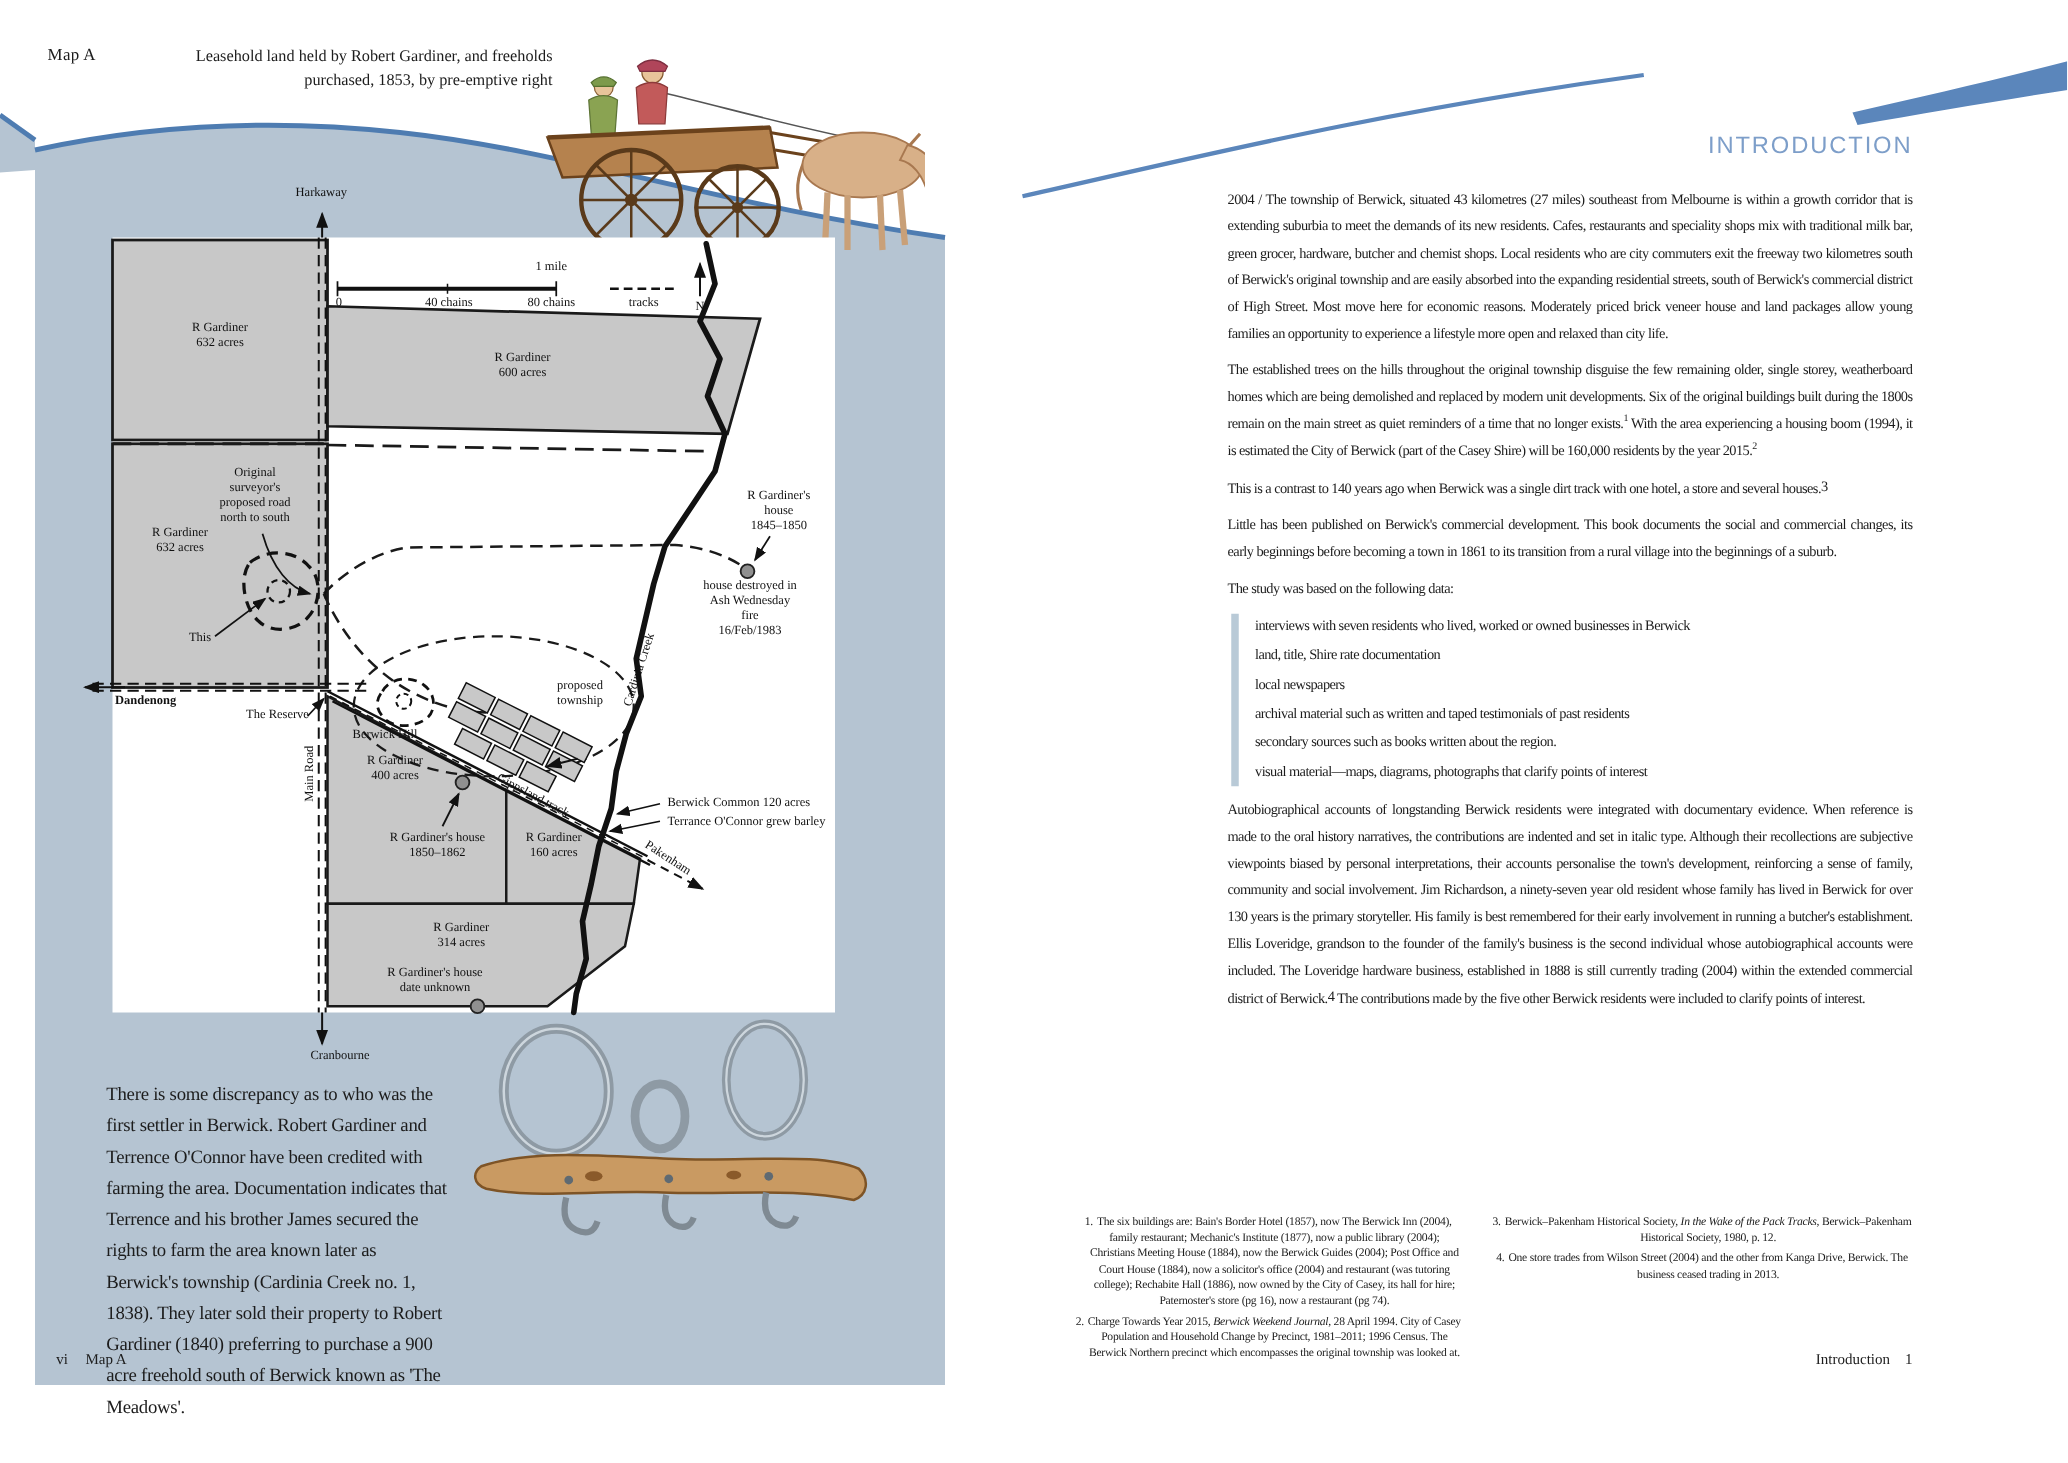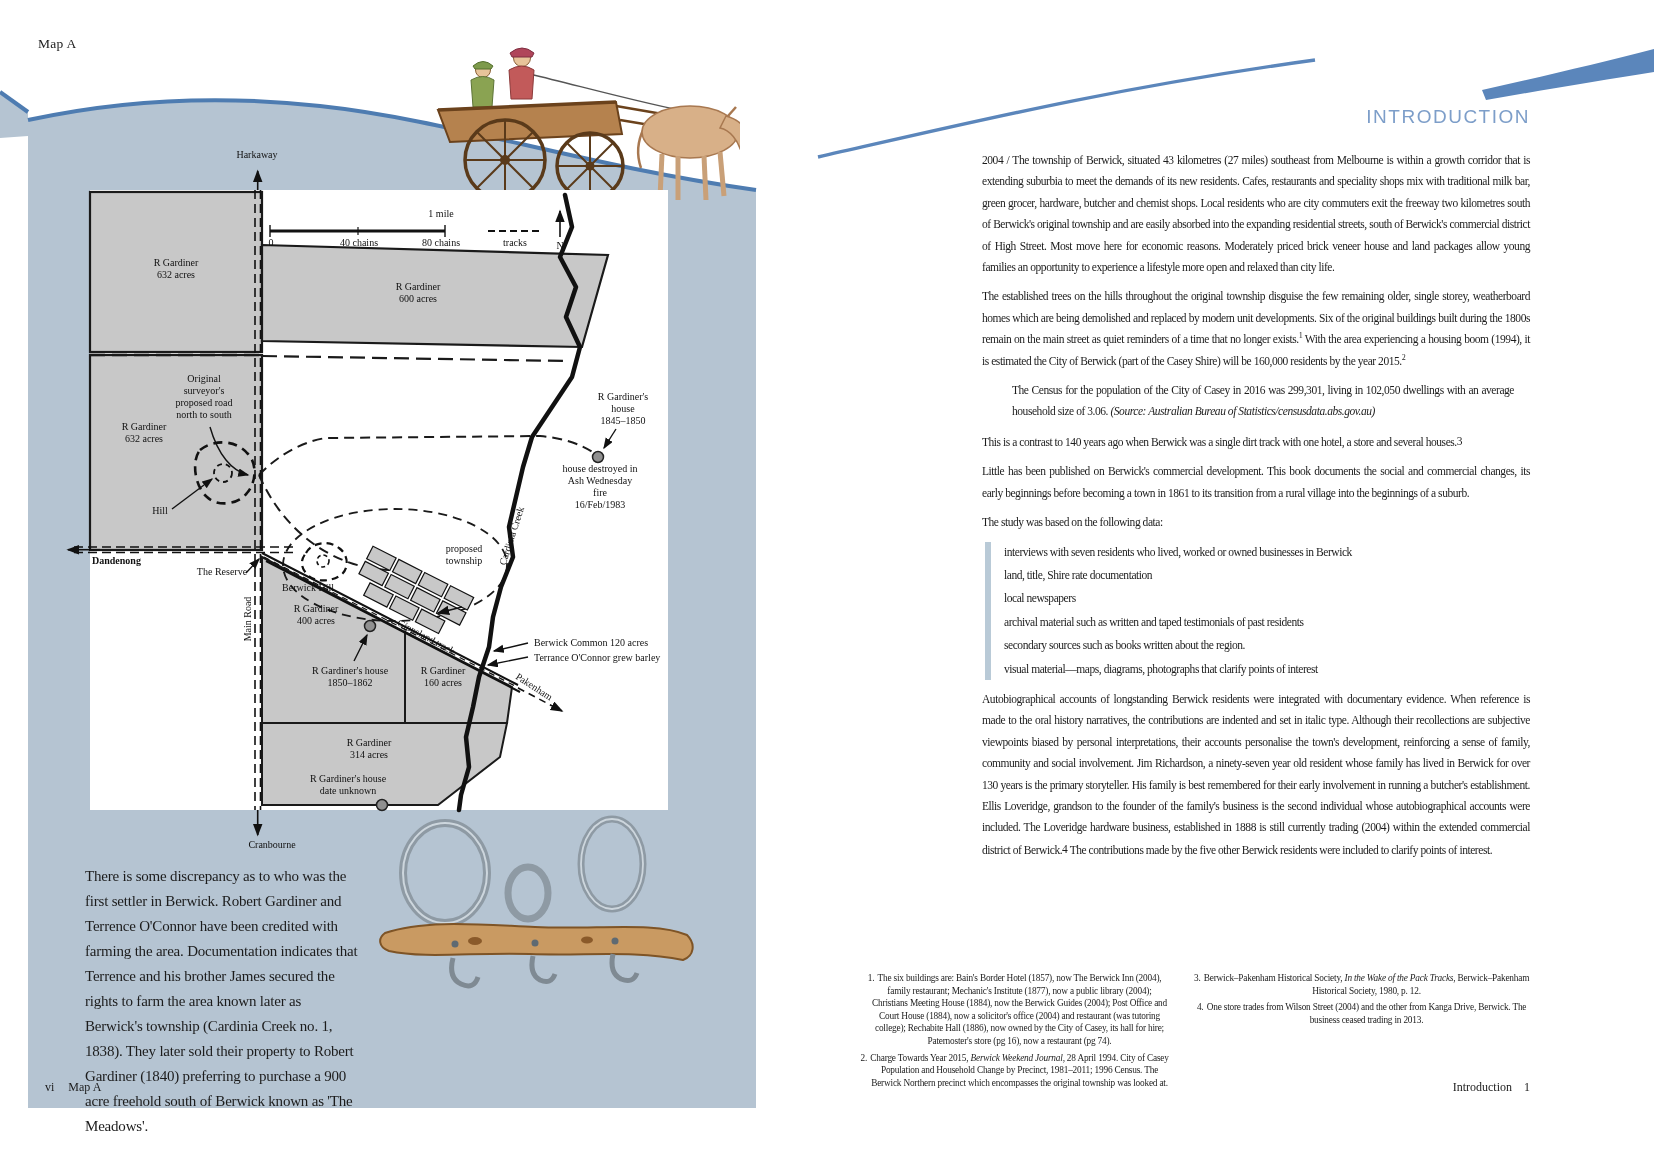--- a/index.html
+++ b/index.html
@@ -46,20 +46,22 @@
 
     <svg width="760" height="1170">
       <path d="M 28,120 C 120,100 220,95 320,106 C 450,120 580,165 756,190 L 756,1108 L 28,1108 Z" fill="#b5c4d2"></path>
       <polygon points="0,94 28,112 28,136 0,138" fill="#b5c4d2"></polygon>
       <path d="M 0,92 L 28,112" stroke="#4e7cb1" stroke-width="4" fill="none"></path>
       <path d="M 28,120 C 120,100 220,95 320,106 C 450,120 580,165 756,190" stroke="#4e7cb1" stroke-width="4" fill="none"></path>
     </svg>
   </div>
 
   <div class="abs map-id">Map A</div>
+  <div class="abs map-caption">Leasehold land held by Robert Gardiner, and freeholds
+purchased, 1853, by pre-emptive right</div>
 
   <div class="abs" style="left:410px;top:32px;">
     <svg width="330" height="178" viewBox="0 0 330 178">
 
       <path d="M 120,42 C 185,58 235,72 288,82" stroke="#555" stroke-width="1.3" fill="none"></path>
 
       <circle cx="73" cy="38" r="7.5" fill="#e8c49a" stroke="#8a5f35" stroke-width="1"></circle>
       <path d="M 63,34 q 10,-9 20,0 l -2,3 h -16 z" fill="#7d9a4b" stroke="#55702f" stroke-width="1"></path>
       <path d="M 61,48 q 12,-7 23,0 l -2,27 h -19 z" fill="#8aa352" stroke="#5d7436" stroke-width="1"></path>
       <circle cx="112" cy="26" r="8.5" fill="#e8c49a" stroke="#8a5f35" stroke-width="1"></circle>
@@ -195,21 +197,21 @@
     <div class="ml" style="left:116px;top:112px;">R Gardiner
 632 acres</div>
     <div class="ml" style="left:358px;top:136px;">R Gardiner
 600 acres</div>
     <div class="ml" style="left:84px;top:276px;">R Gardiner
 632 acres</div>
     <div class="ml" style="left:144px;top:228px;">Original
 surveyor's
 proposed road
 north to south</div>
-    <div class="ml" style="left:100px;top:360px;">Hill</div>
+    <div class="ml" style="left:100px;top:360px;">This</div>
     <div class="ml mll" style="left:32px;top:410px;font-weight:bold;">Dandenong</div>
     <div class="ml" style="left:162px;top:421px;">The Reserve</div>
     <div class="ml" style="left:248px;top:437px;">Berwick Hill</div>
     <div class="ml" style="left:404px;top:398px;">proposed
 township</div>
     <div class="ml" style="left:452px;top:385px;transform:translateX(-50%) rotate(-72deg);">Cardinia Creek</div>
     <div class="ml" style="left:563px;top:246px;">R Gardiner's house
 1845–1850</div>
     <div class="ml" style="left:540px;top:318px;">house destroyed in
 Ash Wednesday fire
@@ -262,21 +264,20 @@
       <path d="M 8,127 C 150,95 300,58 505,30" stroke="#5b86bb" stroke-width="3.4" fill="none"></path>
       <path d="M 672,60 C 730,47 790,33 844,19 L 844,42 C 792,50 734,60 676,70 Z" fill="#5b86bb"></path>
     </svg>
   </div>
 
   <div class="abs heading">INTRODUCTION</div>
 
   <div class="abs bodycol">
     <p>2004 / The township of Berwick, situated 43 kilometres (27 miles) southeast from Melbourne is within a growth corridor that is extending suburbia to meet the demands of its new residents. Cafes, restaurants and speciality shops mix with traditional milk bar, green grocer, hardware, butcher and chemist shops. Local residents who are city commuters exit the freeway two kilometres south of Berwick's original township and are easily absorbed into the expanding residential streets, south of Berwick's commercial district of High Street. Most move here for economic reasons. Moderately priced brick veneer house and land packages allow young families an opportunity to experience a lifestyle more open and relaxed than city life.</p>
     <p><span>The established trees on the hills throughout the original township disguise the few remaining older, single storey, weatherboard homes which are being demolished and replaced by modern unit developments. Six of the original buildings built during the 1800s remain on the main street as quiet reminders of a time that no longer exists.</span><sup class="fnref">1</sup><span> With the area experiencing a housing boom (1994), it is estimated the City of Berwick (part of the Casey Shire) will be 160,000 residents by the year 2015.</span><sup class="fnref">2</sup></p>
-    <p class="census"><span>The Census for the population of the City of Casey in 2016 was 299,301, living in 102,050 dwellings with an average household size of 3.06. </span><span class="src">(Source: Australian Bureau of Statistics/censusdata.abs.gov.au)</span></p>
     <p><span>This is a contrast to 140 years ago when Berwick was a single dirt track with one hotel, a store and several houses.</span><span class="fnref-big">3</span></p>
     <p>Little has been published on Berwick's commercial development. This book documents the social and commercial changes, its early beginnings before becoming a town in 1861 to its transition from a rural village into the beginnings of a suburb.</p>
     <p>The study was based on the following data:</p>
     <div class="study-list">
       <div class="study-item">interviews with seven residents who lived, worked or owned businesses in Berwick</div>
       <div class="study-item">land, title, Shire rate documentation</div>
       <div class="study-item">local newspapers</div>
       <div class="study-item">archival material such as written and taped testimonials of past residents</div>
       <div class="study-item">secondary sources such as books written about the region.</div>
       <div class="study-item">visual material—maps, diagrams, photographs that clarify points of interest</div>

